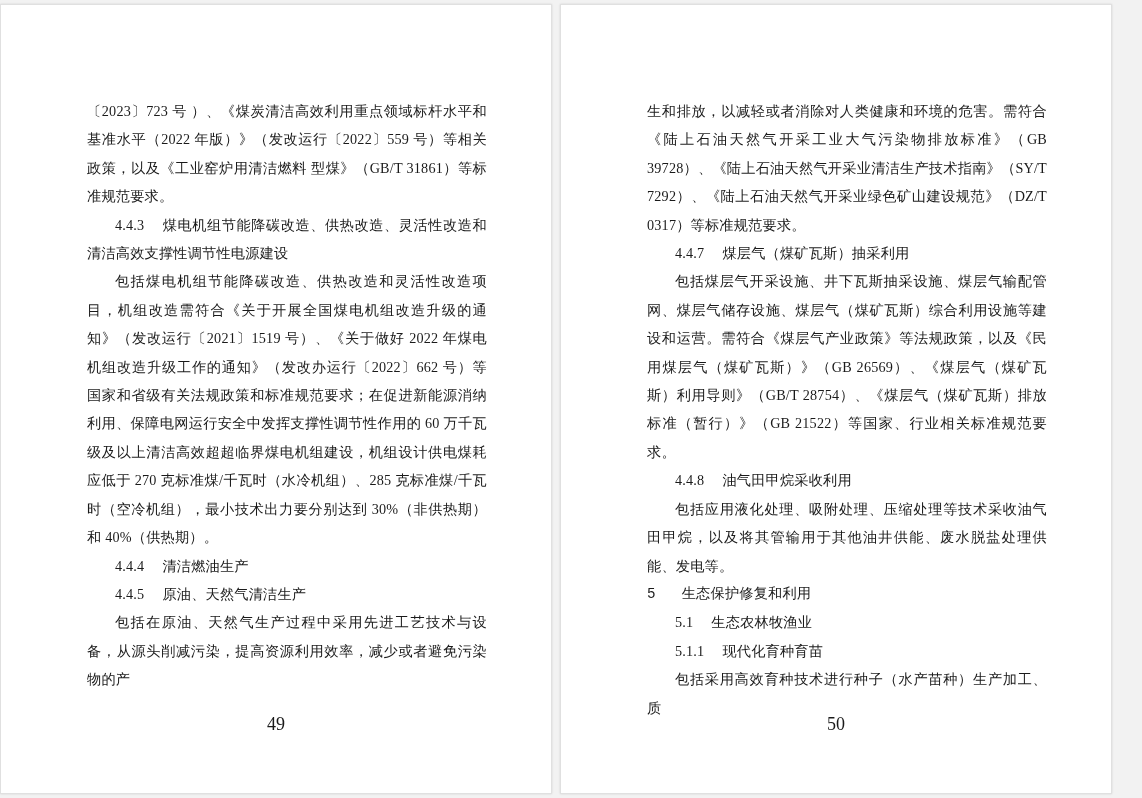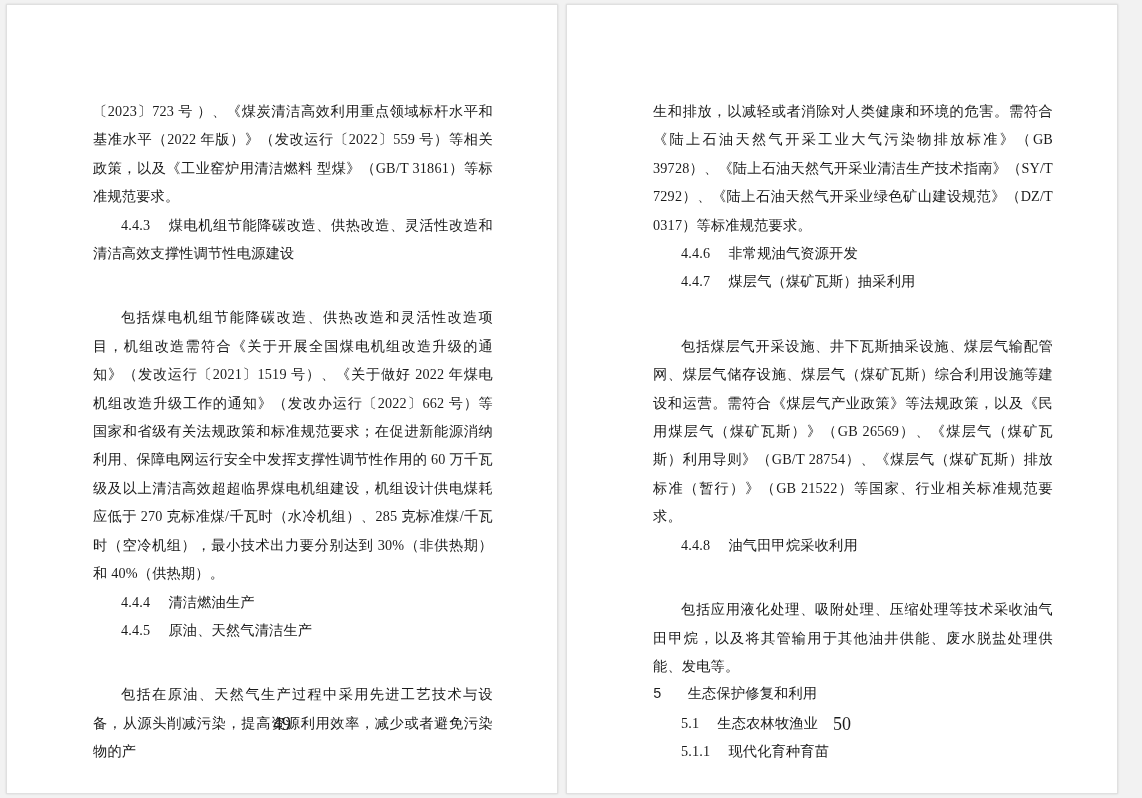--- a/index.html
+++ b/index.html
@@ -12,21 +12,21 @@
   }
   body {
     font-family: "Liberation Serif", "DejaVu Serif", serif;
   }
   .spread {
     display: flex;
     width: 1142px;
     height: 798px;
     box-sizing: border-box;
     gap: 8px;
-    padding: 4px 6px 4px 6px;
+    padding: 4px 6px 4px 0;
   }
   .page {
     background: #ffffff;
     width: 552px;
     height: 790px;
     box-sizing: border-box;
     position: relative;
     border: 1px solid #e0e0e0;
     box-shadow: 0 0 2px rgba(0,0,0,0.12);
     overflow: hidden;
@@ -40,21 +40,21 @@
   }
   p {
     margin: 0;
     font-size: 14.2px;
     line-height: 28.4px;
     color: #1a1a1a;
     text-align: justify;
     text-justify: inter-ideograph;
     letter-spacing: 0.2px;
   }
-  p.ind1 { text-indent: 28px; margin-top: 36px; }
+  p.ind1 { text-indent: 28px; }
   p.h3 { text-indent: 28px; }
   p.h3 .num { margin-right: 18px; }
   p.h2 { text-indent: 0; font-family: Liberation Mono, monospace; }
   p.h2 .num { margin-right: 26px; }
   p.h4 { text-indent: 28px; }
   p.h4 .num { margin-right: 18px; margin-top: 48px; }
   .folio {
     position: absolute;
     bottom: 58px;
     left: 0;
@@ -88,21 +88,20 @@
 
     </div>
     <div class="folio">49</div>
   </div>
 
   <div class="page">
     <div class="page-body">
 
       <p class="ind0">生和排放，以减轻或者消除对人类健康和环境的危害。需符合《陆上石油天然气开采工业大气污染物排放标准》（GB 39728）、《陆上石油天然气开采业清洁生产技术指南》（SY/T 7292）、《陆上石油天然气开采业绿色矿山建设规范》（DZ/T 0317）等标准规范要求。</p>
 
-      <p class="h3"><span class="num">4.4.6</span><span>非常规油气资源开发</span></p>
 
 
       <p class="h3"><span class="num">4.4.7</span><span>煤层气（煤矿瓦斯）抽采利用</span></p>
 
       <p class="ind1">包括煤层气开采设施、井下瓦斯抽采设施、煤层气输配管网、煤层气储存设施、煤层气（煤矿瓦斯）综合利用设施等建设和运营。需符合《煤层气产业政策》等法规政策，以及《民用煤层气（煤矿瓦斯）》（GB 26569）、《煤层气（煤矿瓦斯）利用导则》（GB/T 28754）、《煤层气（煤矿瓦斯）排放标准（暂行）》（GB 21522）等国家、行业相关标准规范要求。</p>
 
       <p class="h3"><span class="num">4.4.8</span><span>油气田甲烷采收利用</span></p>
 
       <p class="ind1">包括应用液化处理、吸附处理、压缩处理等技术采收油气田甲烷，以及将其管输用于其他油井供能、废水脱盐处理供能、发电等。</p>
 

